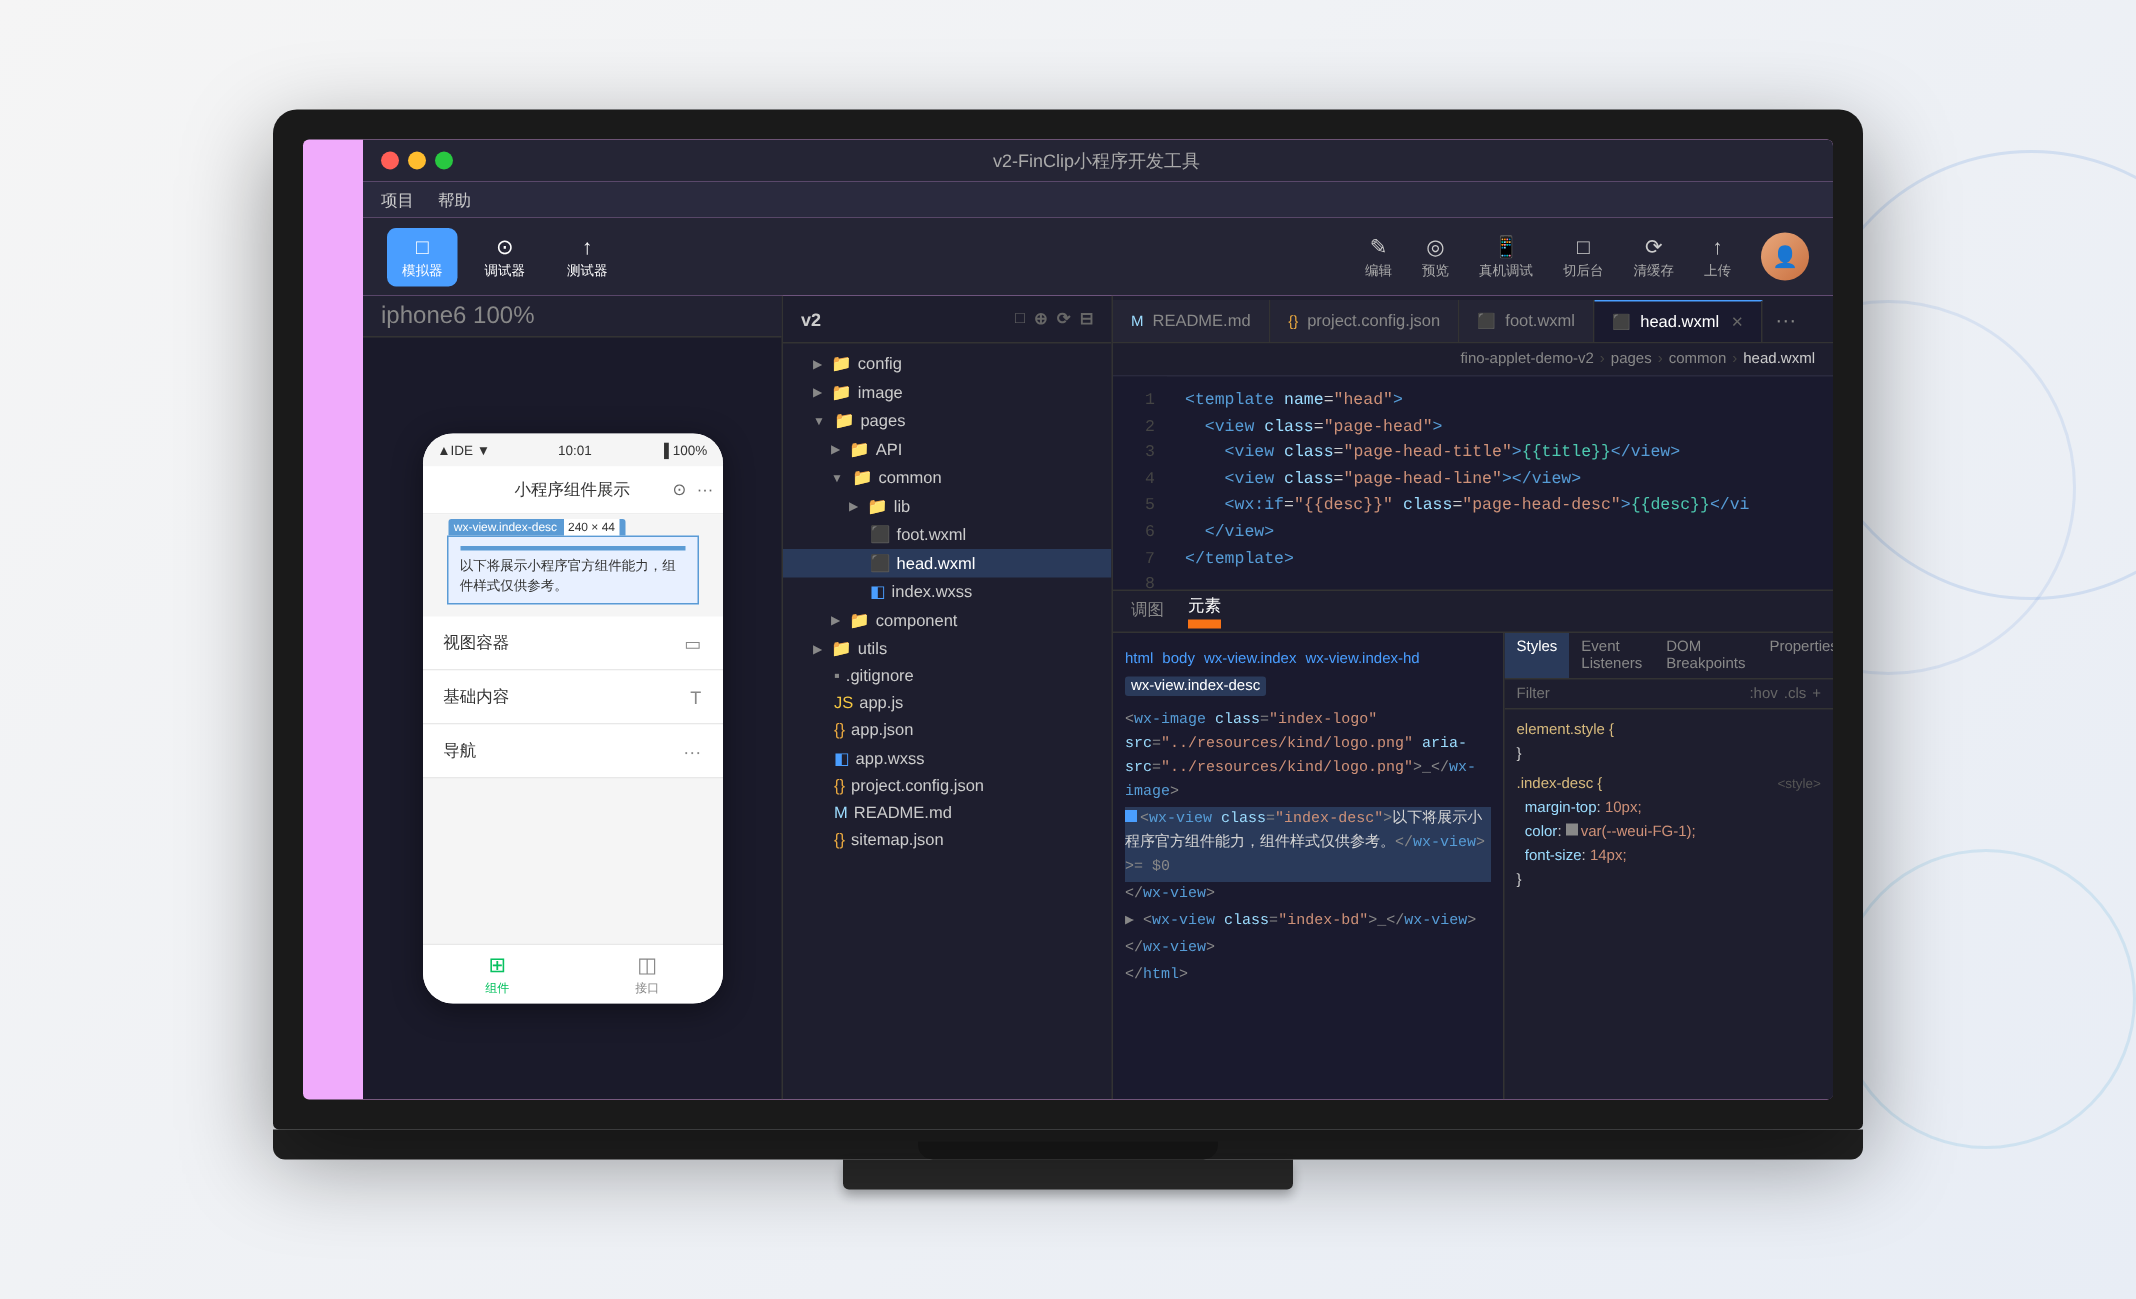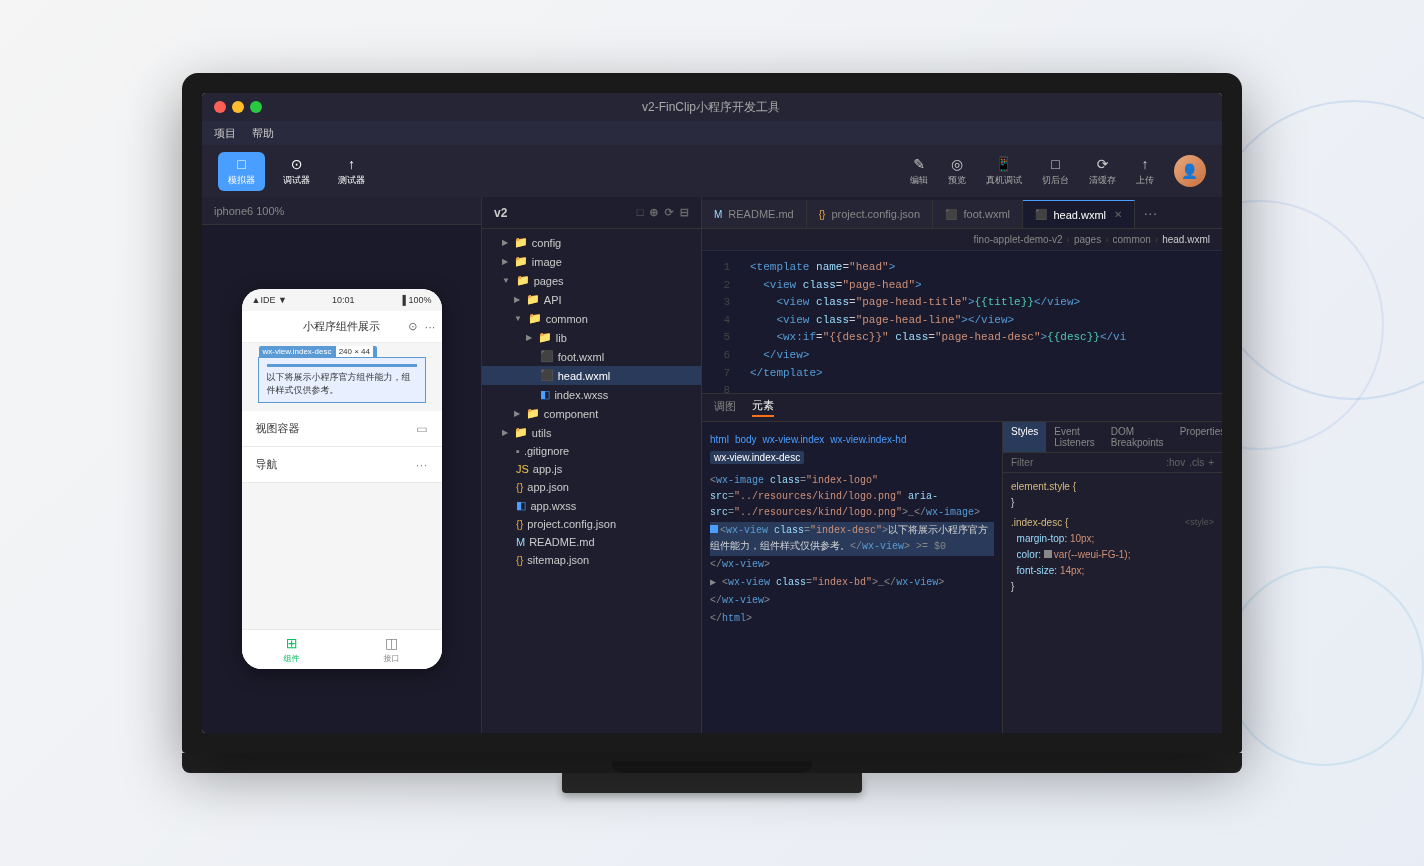--- a/index.html
+++ b/index.html
@@ -68,20 +68,21 @@
     }
 
     .screen {
       background: #f0abfc;
       width: 100%;
       height: 100%;
       border-radius: 4px;
       overflow: hidden;
       display: flex;
       flex-direction: column;
+      padding-left: 40px;
     }
 
     .title-bar {
       background: #252535;
       height: 28px;
       display: flex;
       align-items: center;
       padding: 0 12px;
       flex-shrink: 0;
     }
@@ -208,21 +209,21 @@
       display: flex;
       flex-direction: column;
       border-right: 1px solid #333;
     }
     .preview-header {
       height: 28px;
       background: #222232;
       display: flex;
       align-items: center;
       padding: 0 12px;
-      font-size: 11px;
+      font-size: 16px;
       color: #888;
       border-bottom: 1px solid #333;
     }
     .phone-frame {
       flex: 1;
       display: flex;
       align-items: center;
       justify-content: center;
       padding: 10px;
     }
@@ -499,21 +500,21 @@
       flex-shrink: 0;
     }
     .bottom-tab {
       font-size: 11px;
       color: #888;
       cursor: pointer;
       padding-bottom: 2px;
     }
     .bottom-tab.active {
       color: #fff;
-      border-bottom: 2px solid #f97316;
+      border-bottom: 6px solid #f97316;
     }
     .bottom-content {
       flex: 1;
       display: flex;
       overflow: hidden;
     }
     .inspector-left {
       flex: 1;
       overflow-y: auto;
       padding: 8px;
@@ -782,20 +783,24 @@
                   <div class="phone-selected-elem">
                     <div class="elem-label">wx-view.index-desc <span style="background:#fff;color:#333;padding:1px 3px;font-size:8px;margin-left:2px;">240 × 44</span></div>
                     <div style="height:3px;background:#5b9bd5;margin-bottom:4px;"></div>
                     <div class="phone-desc-text">以下将展示小程序官方组件能力，组件样式仅供参考。</div>
                   </div>
                 </div>
 
                 <div class="phone-list-item">
                   <span class="phone-list-item-text">视图容器</span>
                   <span class="phone-list-icon">▭</span>
+                </div>
+                <div class="phone-list-item">
+                  <span class="phone-list-item-text">基础内容</span>
+                  <span class="phone-list-icon">T</span>
                 </div>
                 <div class="phone-list-item">
                   <span class="phone-list-item-text">导航</span>
                   <span class="phone-list-icon">···</span>
                 </div>
               </div>
               <div class="phone-nav">
                 <div class="phone-nav-item active">
                   <span class="phone-nav-icon" style="color:#07c160;">⊞</span>
                   <span class="phone-nav-label" style="color:#07c160;">组件</span>

